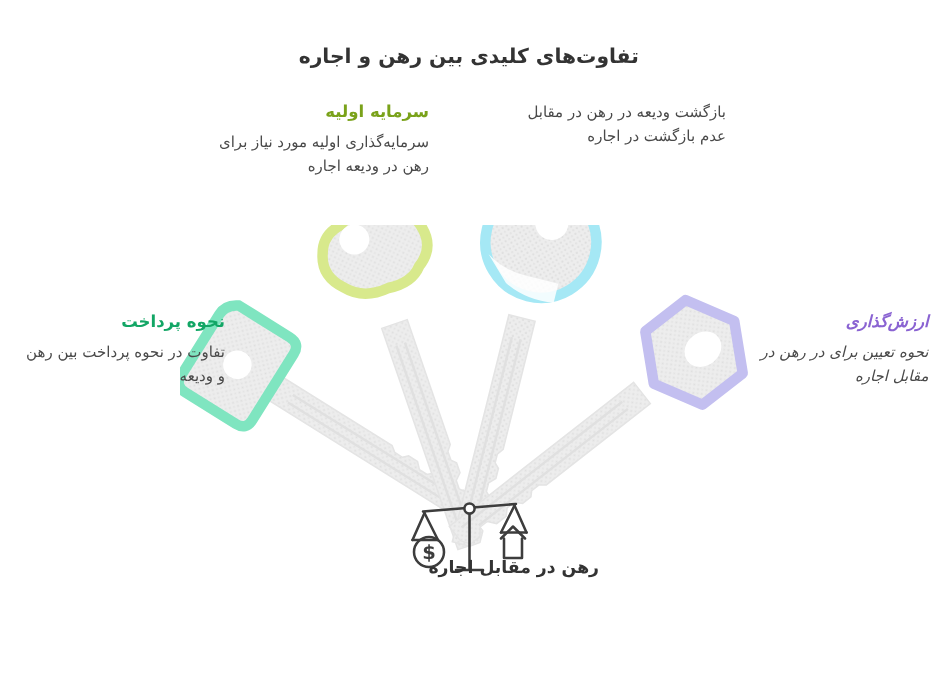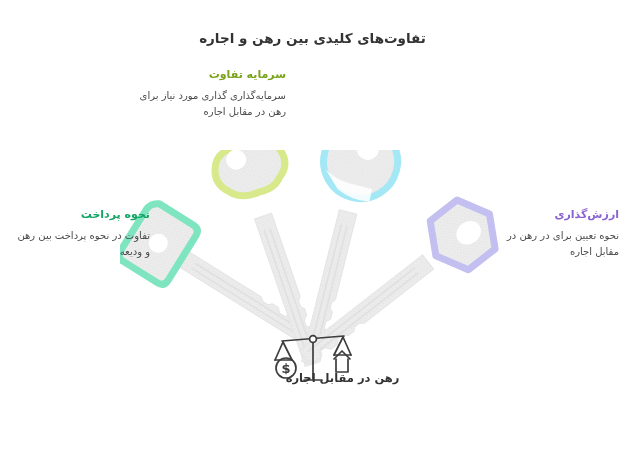--- a/index.html
+++ b/index.html
@@ -82,20 +82,21 @@
     text-align: right;
   }
   #callout-payment-method .c-head { color: #12a665; text-align: right; }
 
   
   #callout-valuation {
     top: 208px;
     left: 484px;
     width: 135px;
     text-align: right;
+    font-style: italic;
   }
   #callout-valuation .c-head { color: #8a63d2; }
 
   
   .caption {
     position: absolute;
     bottom: 47px;
     left: 0;
     width: 625px;
     text-align: center;
@@ -194,25 +195,26 @@
 
       <circle cx="14" cy="38" r="10"></circle>
 
       <path d="M 62,29 L 70,21 L 78,29"></path>
       <path d="M 64,29 L 64,42 L 76,42 L 76,29"></path>
     </g>
     <text x="14" y="42.5" text-anchor="middle" font-family="'DejaVu Sans','Liberation Sans',sans-serif" font-size="13" font-weight="bold" fill="#3d3d3d">$</text>
   </svg>
 
   <div class="callout" id="callout-initial-capital">
-    <div class="c-head">سرمایه تفاوت</div>
-    <div class="c-body">سرمایه‌گذاری گذاری مورد نیاز برای رهن در مقابل اجاره</div>
+    <div class="c-head">سرمایه اولیه</div>
+    <div class="c-body">سرمایه‌گذاری اولیه مورد نیاز برای رهن در ودیعه اجاره</div>
   </div>
 
   <div class="callout" id="callout-money-return">
+    <div class="c-body">بازگشت ودیعه در رهن در مقابل عدم بازگشت در اجاره</div>
   </div>
 
   <div class="callout" id="callout-payment-method">
     <div class="c-head">نحوه پرداخت</div>
     <div class="c-body">تفاوت در نحوه پرداخت بین رهن و ودیعه</div>
   </div>
 
   <div class="callout" id="callout-valuation">
     <div class="c-head">ارزش‌گذاری</div>
     <div class="c-body">نحوه تعیین برای در رهن در مقابل اجاره</div>

